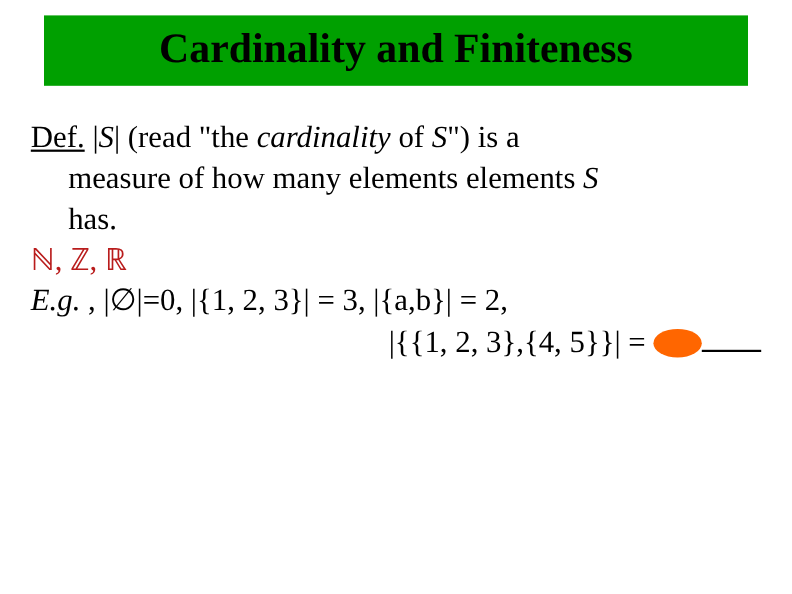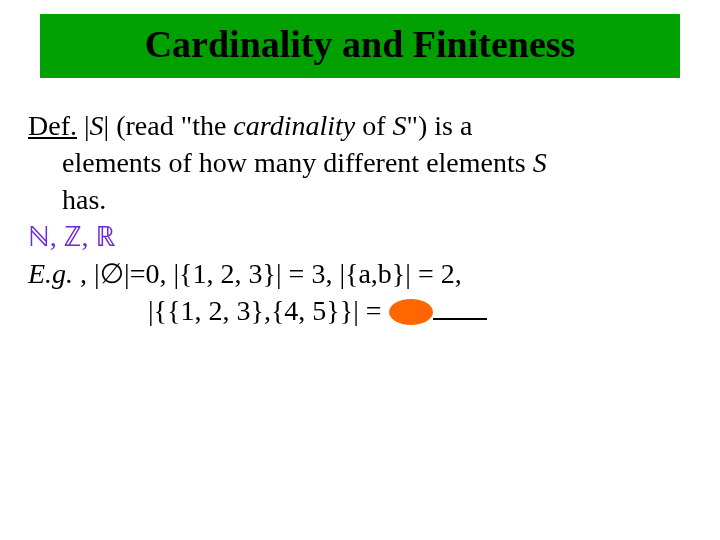--- a/index.html
+++ b/index.html
@@ -40,21 +40,21 @@
     line-height: 1.25;
   }
   .p {
     margin: 0 0 2px 0;
   }
   .indent {
     padding-left: 34px;
   }
   .u { text-decoration: underline; margin-top: 40px; }
   .i { font-style: italic; }
-  .red { color: #6d28d9; }
+  .red { color: #b91c1c; }
   .ds { font-family: "Cambria Math", "Segoe UI Symbol", serif; }
   .oval {
     display: inline-block;
     width: 44px;
     height: 26px;
     background: #ff6600;
     border-radius: 50%;
     vertical-align: middle;
     position: relative;
     top: -2px;
@@ -75,33 +75,33 @@
   <div class="title-box">
     <h1>Cardinality and Finiteness</h1>
   </div>
 
   <div class="body">
 
     <div class="p">
       <span class="u">Def.</span><span> |</span><span class="i">S</span><span>| (read "the </span><span class="i">cardinality</span><span> of </span><span class="i">S</span><span>") is a</span>
     </div>
     <div class="p indent">
-      <span>elements of how many different elements </span><span class="i">S</span>
+      <span>measure of how many elements elements </span><span class="i">S</span>
     </div>
     <div class="p indent">
       <span>has.</span>
     </div>
 
 
 
     <div class="p red ds">
       <span>ℕ</span><span>, </span><span>ℤ</span><span>, </span><span>ℝ</span>
     </div>
 
     <div class="p">
       <span class="i">E.g.</span><span> , |∅|=0,   |{1, 2, 3}| = 3,   |{a,b}| = 2,</span>
     </div>
-    <div class="p" style="padding-left:120px;">
+    <div class="p" style="padding-left:120px;text-align:right;">
       <span>|{{1, 2, 3},{4, 5}}| = </span><span class="oval"></span><span class="blank"></span>
     </div>
 
   </div>
 </div>
 
 </body></html>

